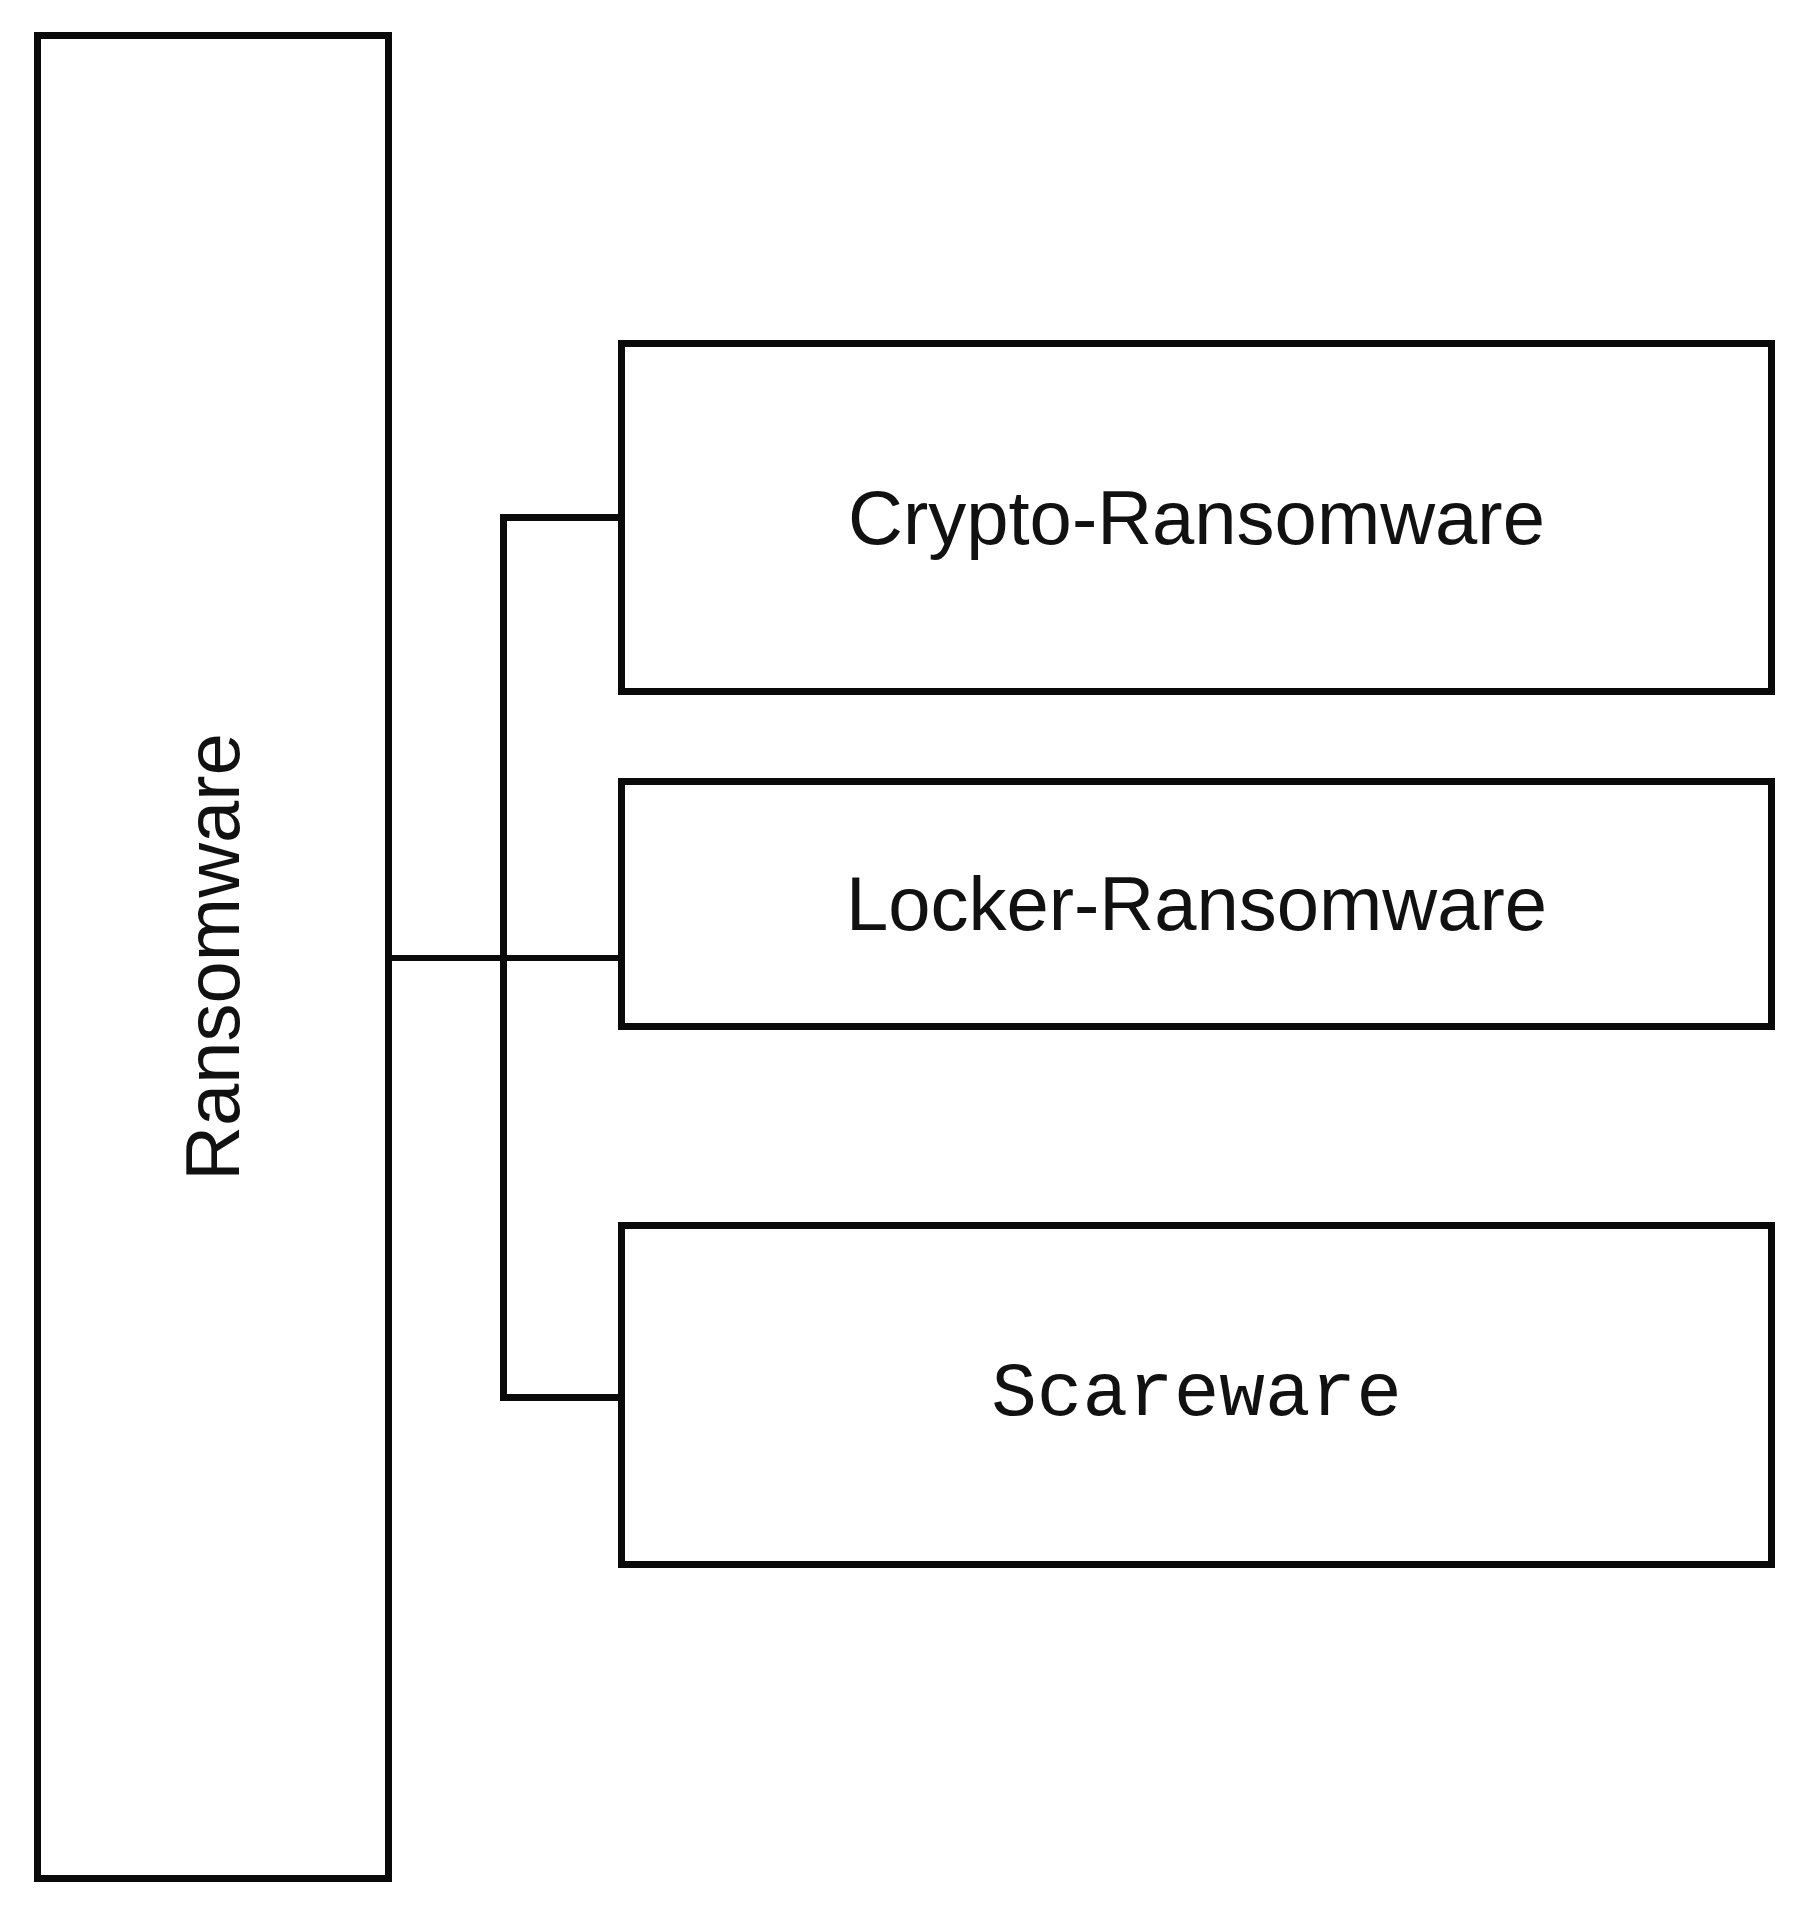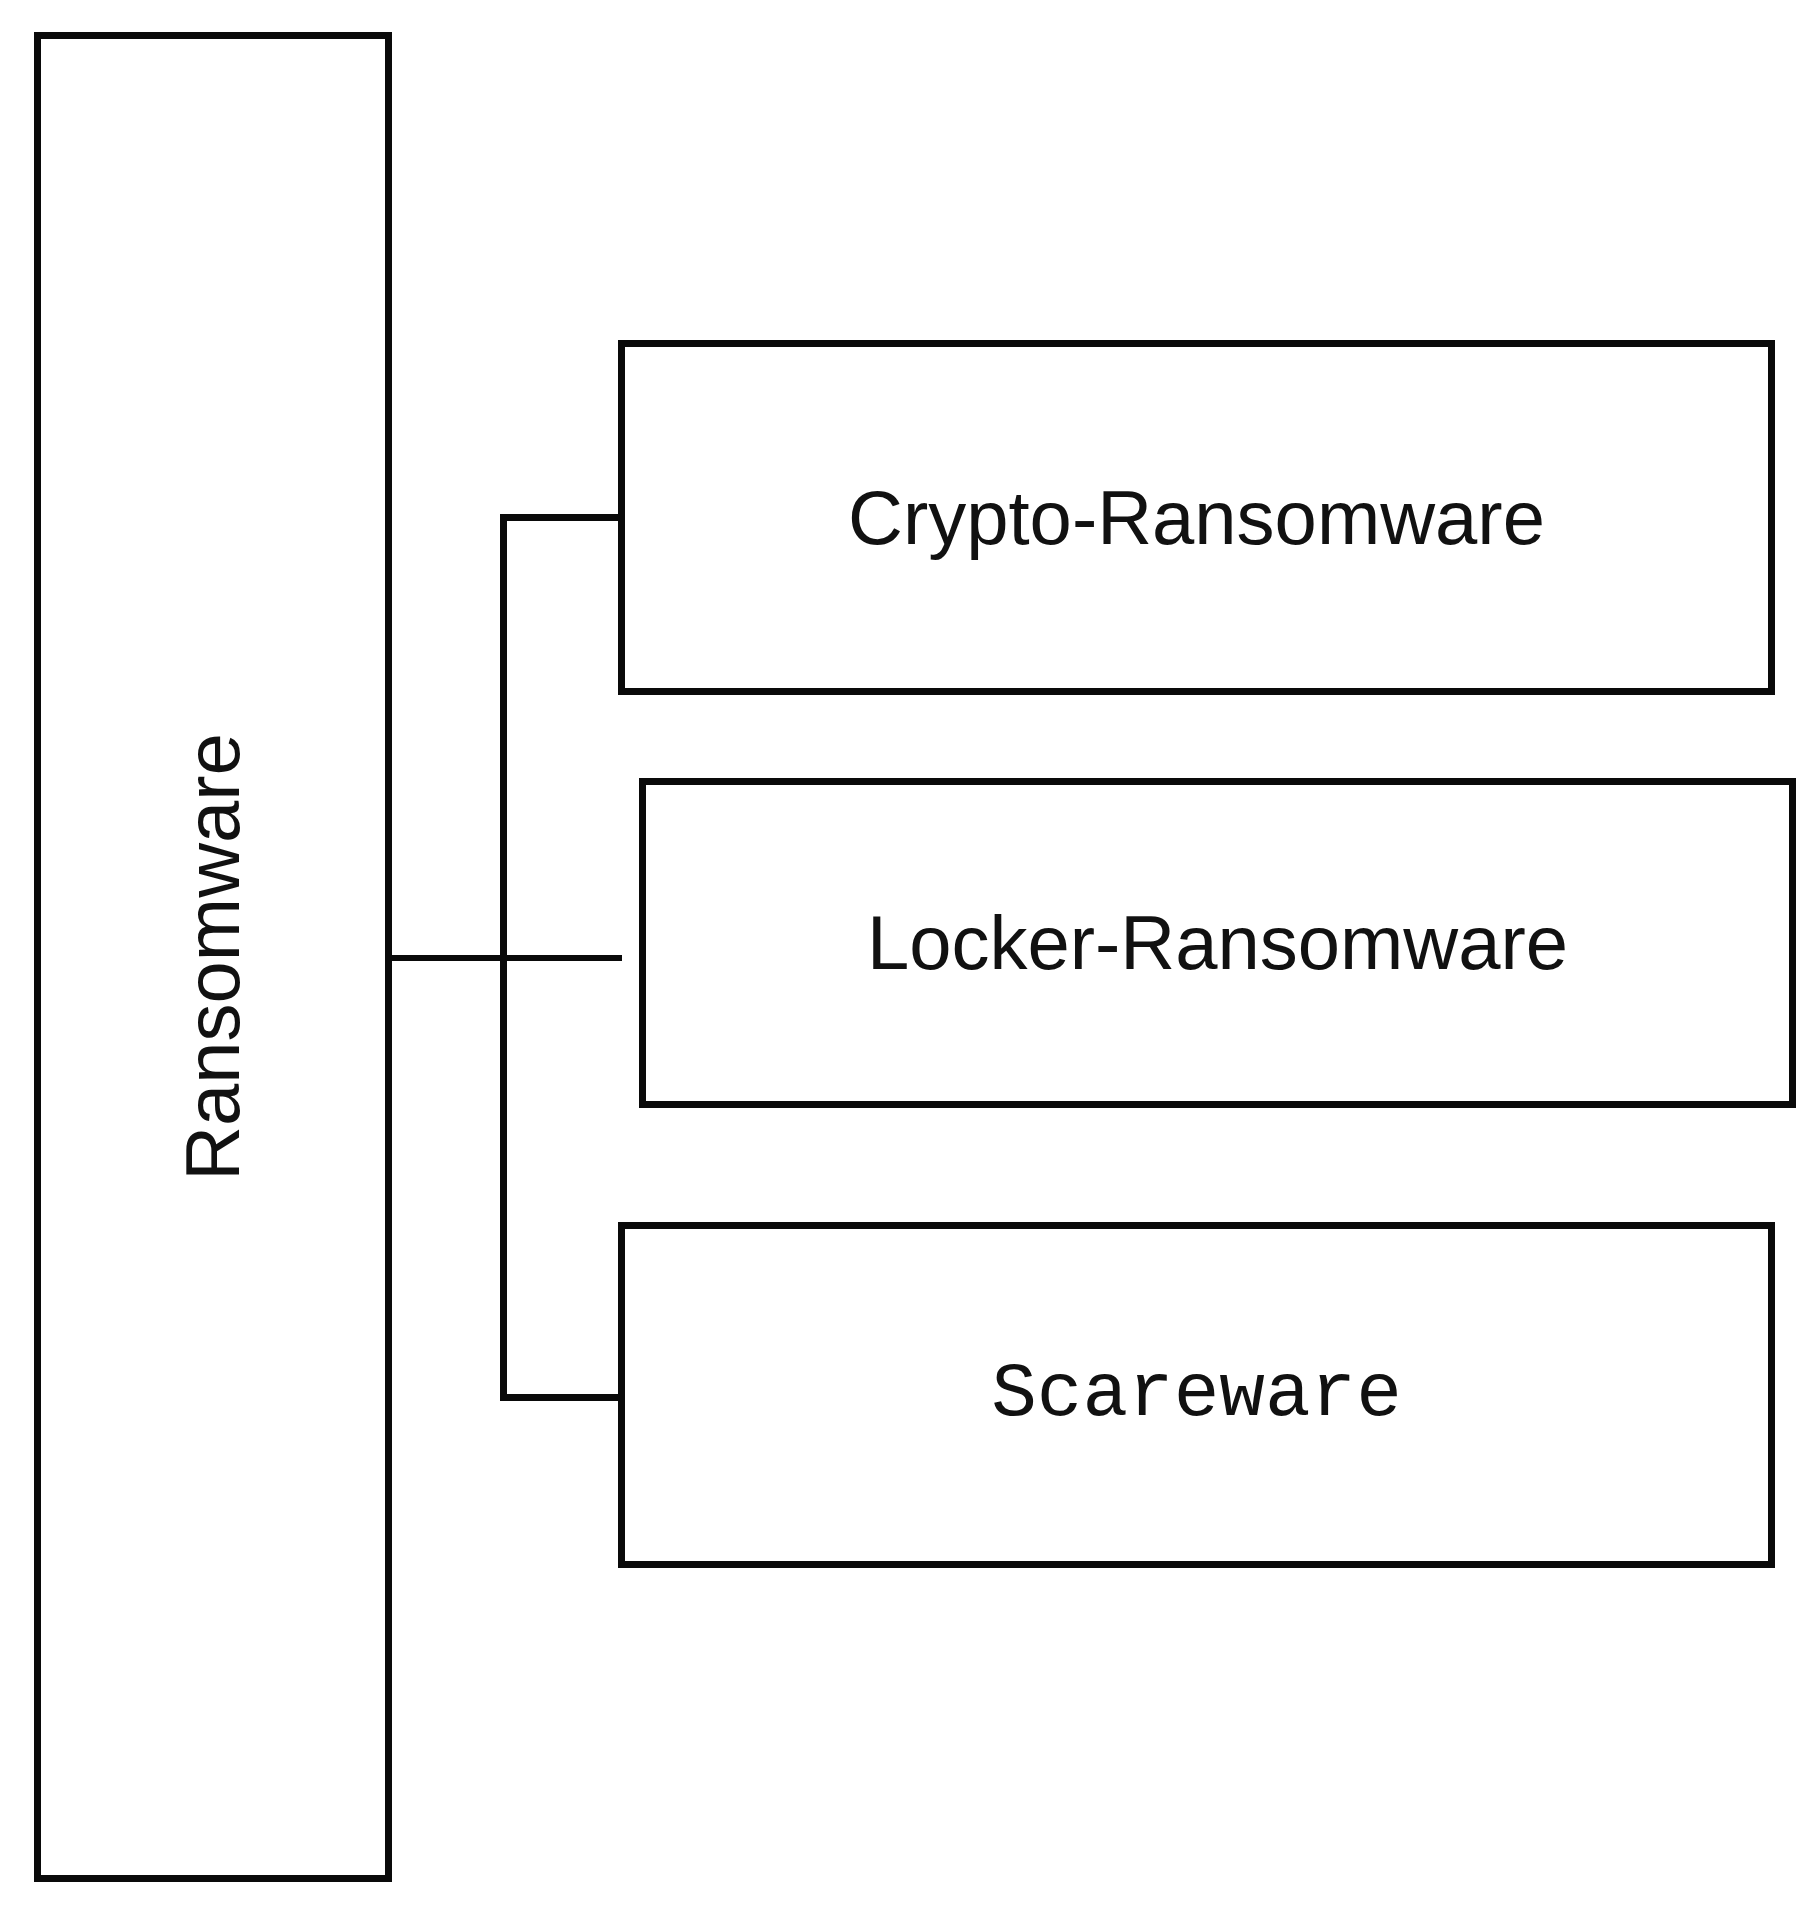--- a/index.html
+++ b/index.html
@@ -45,21 +45,21 @@
     letter-spacing: 0px;
     line-height: 1;
   }
 
   .child-box {
     left: 618px;
     width: 1157px;
   }
 
   .child-box-1 { top: 340px;  height: 355px; }
-  .child-box-2 { top: 778px;  height: 330px; margin-left: 21px; }
+  .child-box-2 { top: 778px;  height: 252px; }
   .child-box-3 { top: 1222px; height: 346px; font-family: Liberation Mono, monospace; }
 
   .child-label {
     font-size: 76px;
     font-weight: 400;
     color: #111111;
     white-space: nowrap;
     line-height: 1;
   }
 

